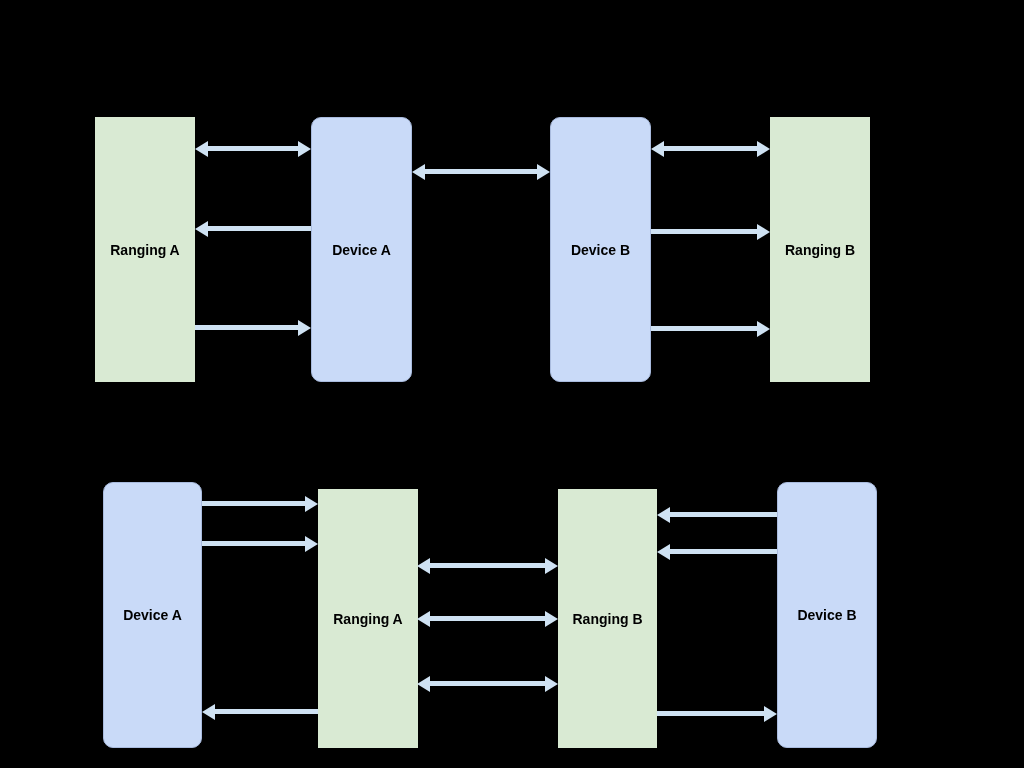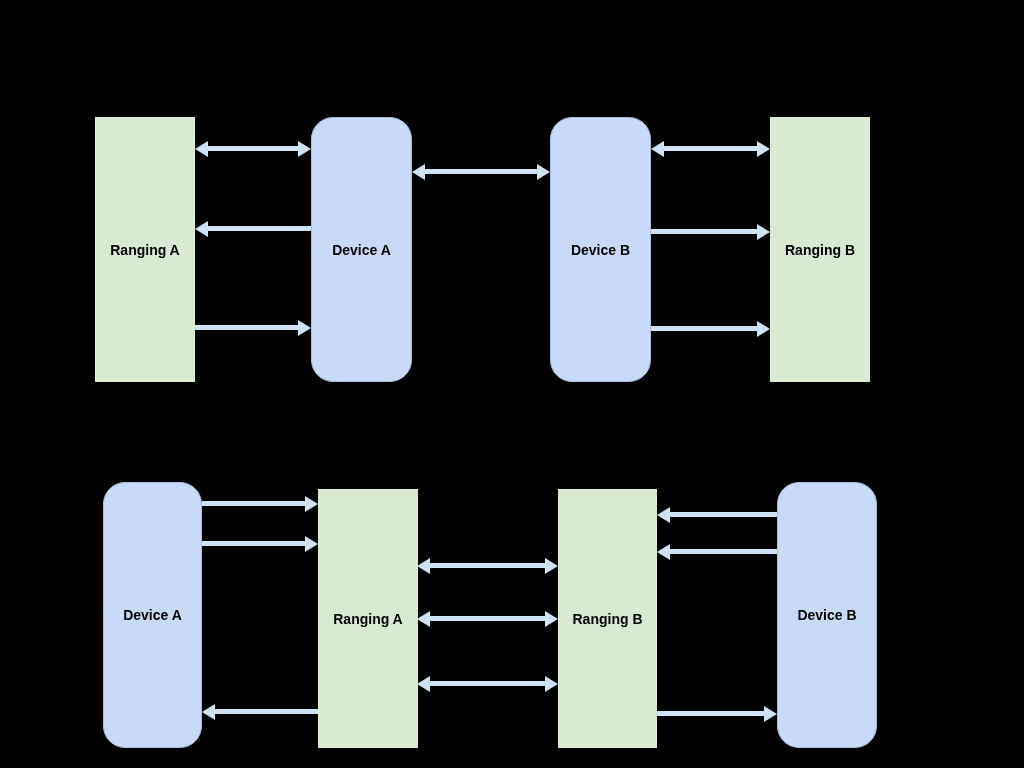--- a/index.html
+++ b/index.html
@@ -25,21 +25,21 @@
     color: #000000;
     text-align: center;
     box-sizing: border-box;
   }
   .node-green {
     background: #d9ead3;
   }
   .node-blue {
     background: #c9daf8;
     border: 1px solid #a9bbde;
-    border-radius: 22px;
+    border-radius: 10px;
   }
   .arrow {
     position: absolute;
     height: 5px;
     background: #cfe2f3;
   }
   .head-right::after,
   .head-both::after {
     content: "";
     position: absolute;

